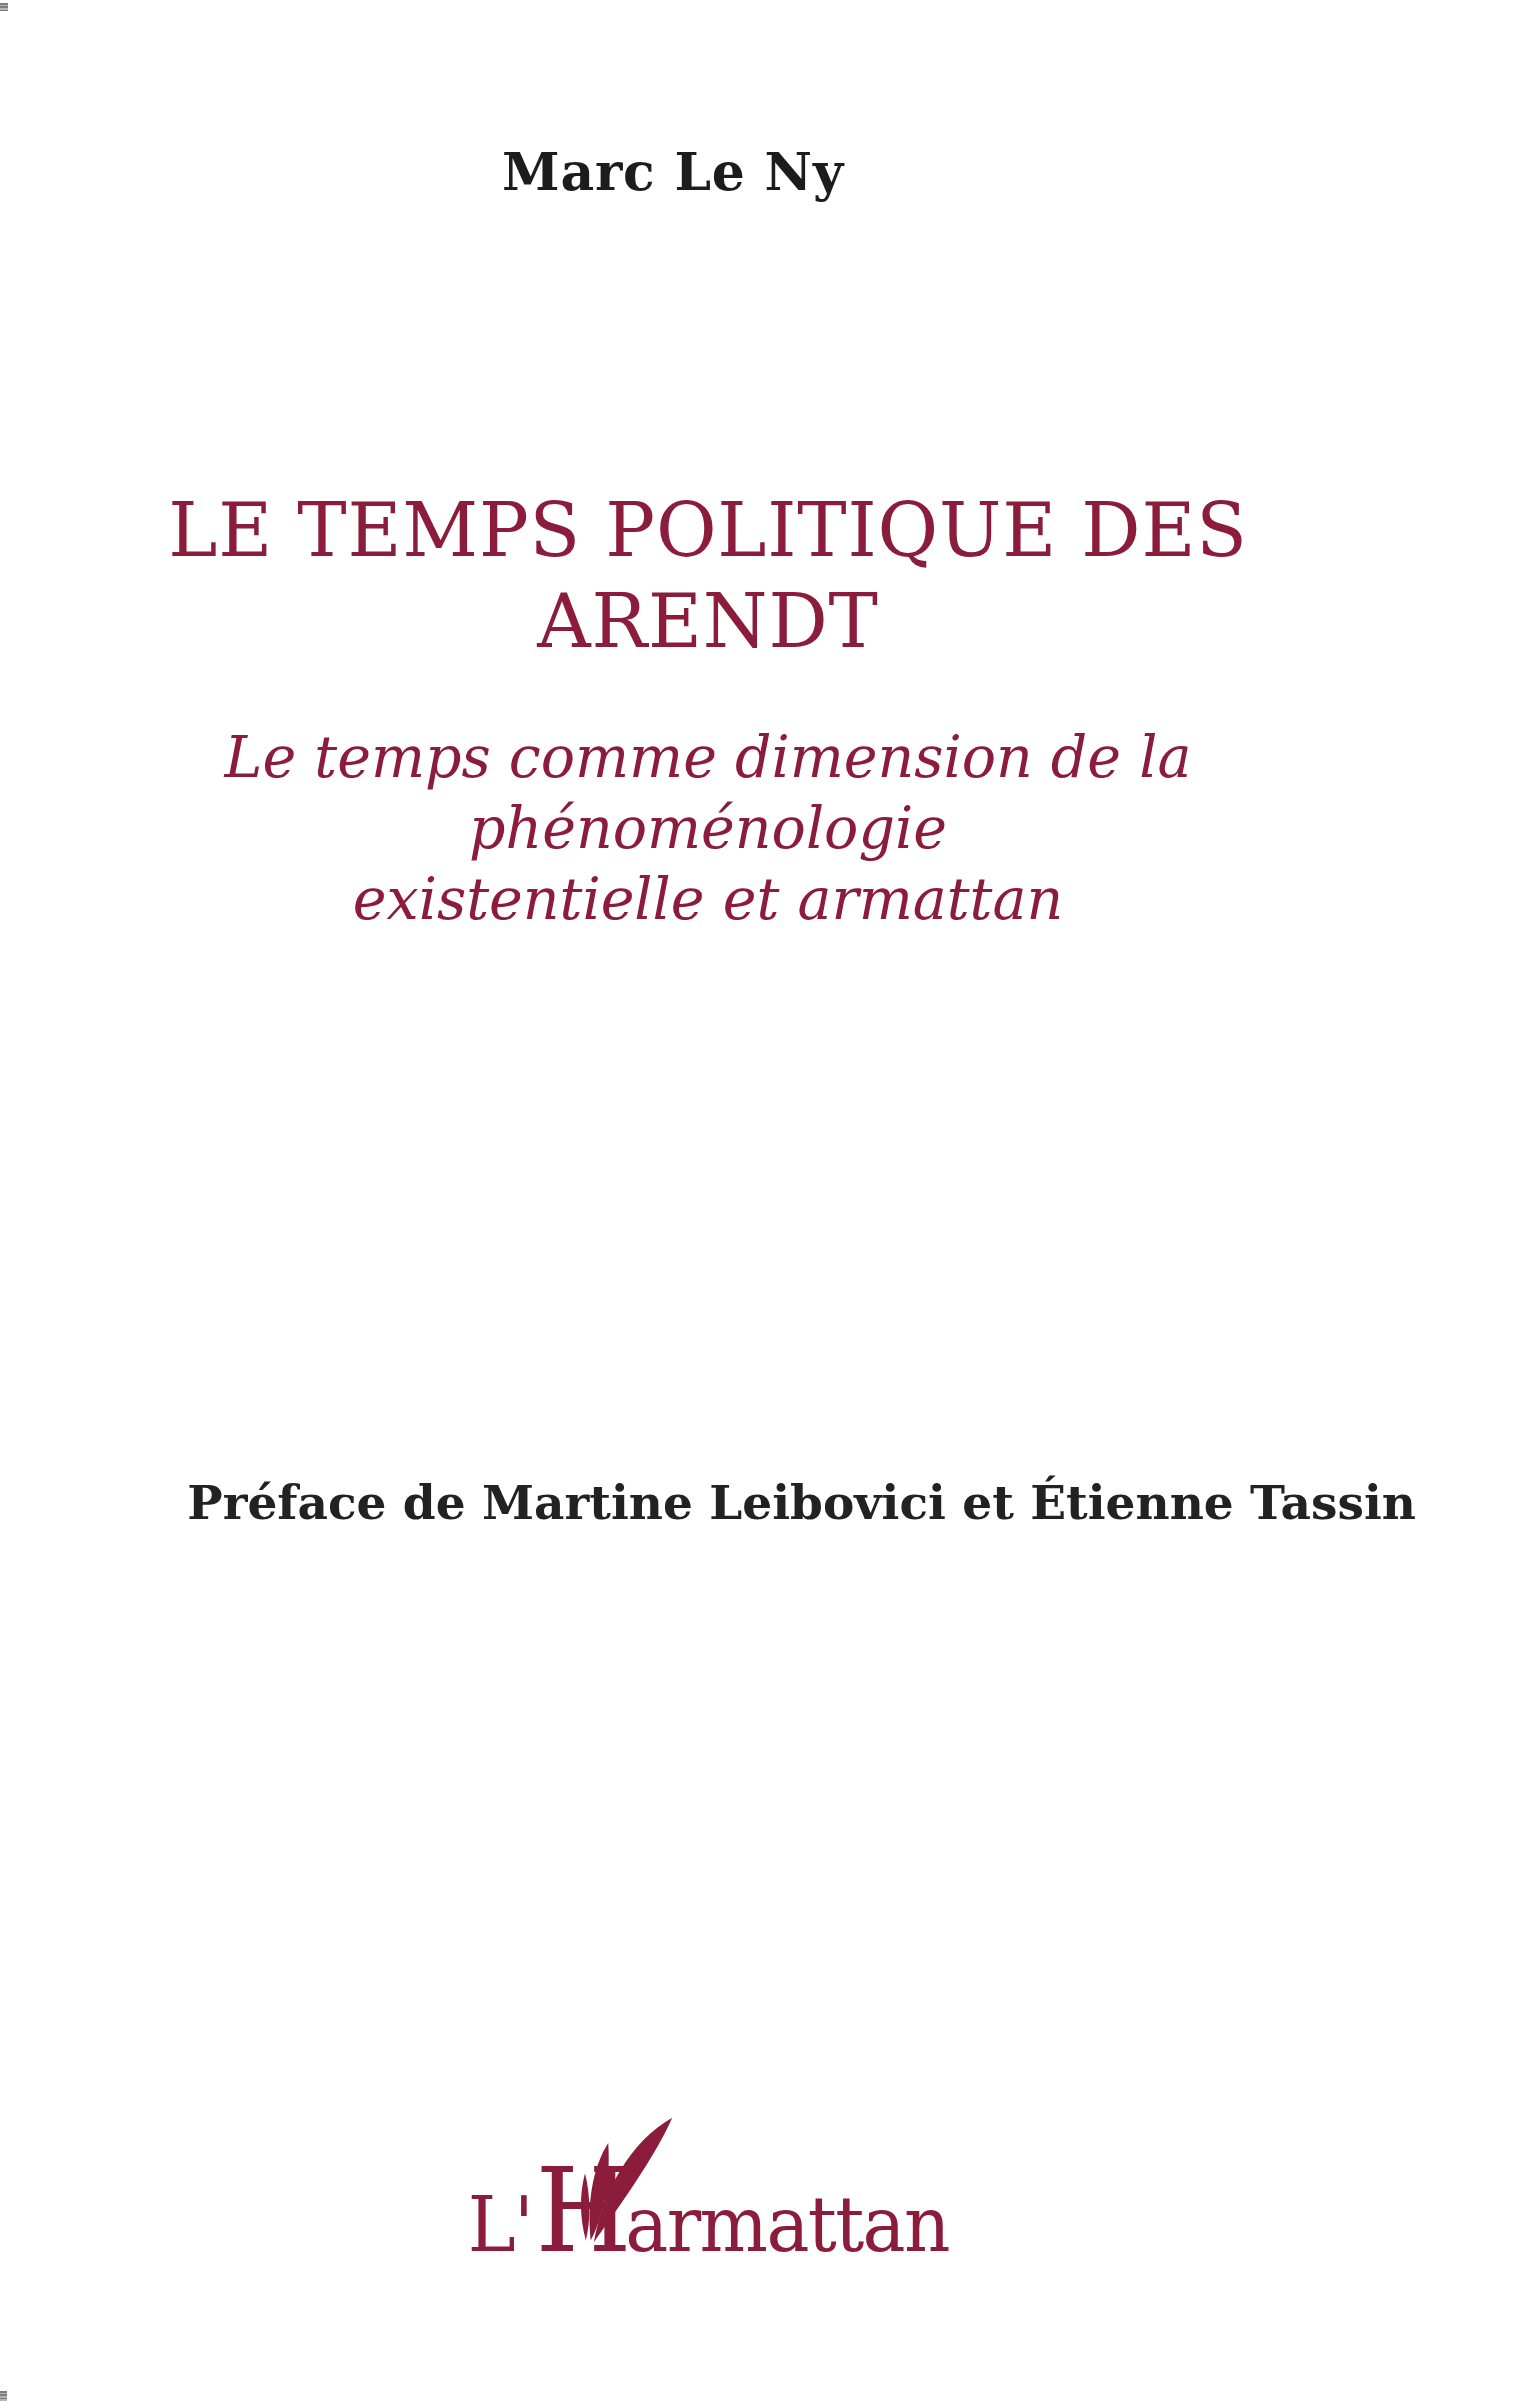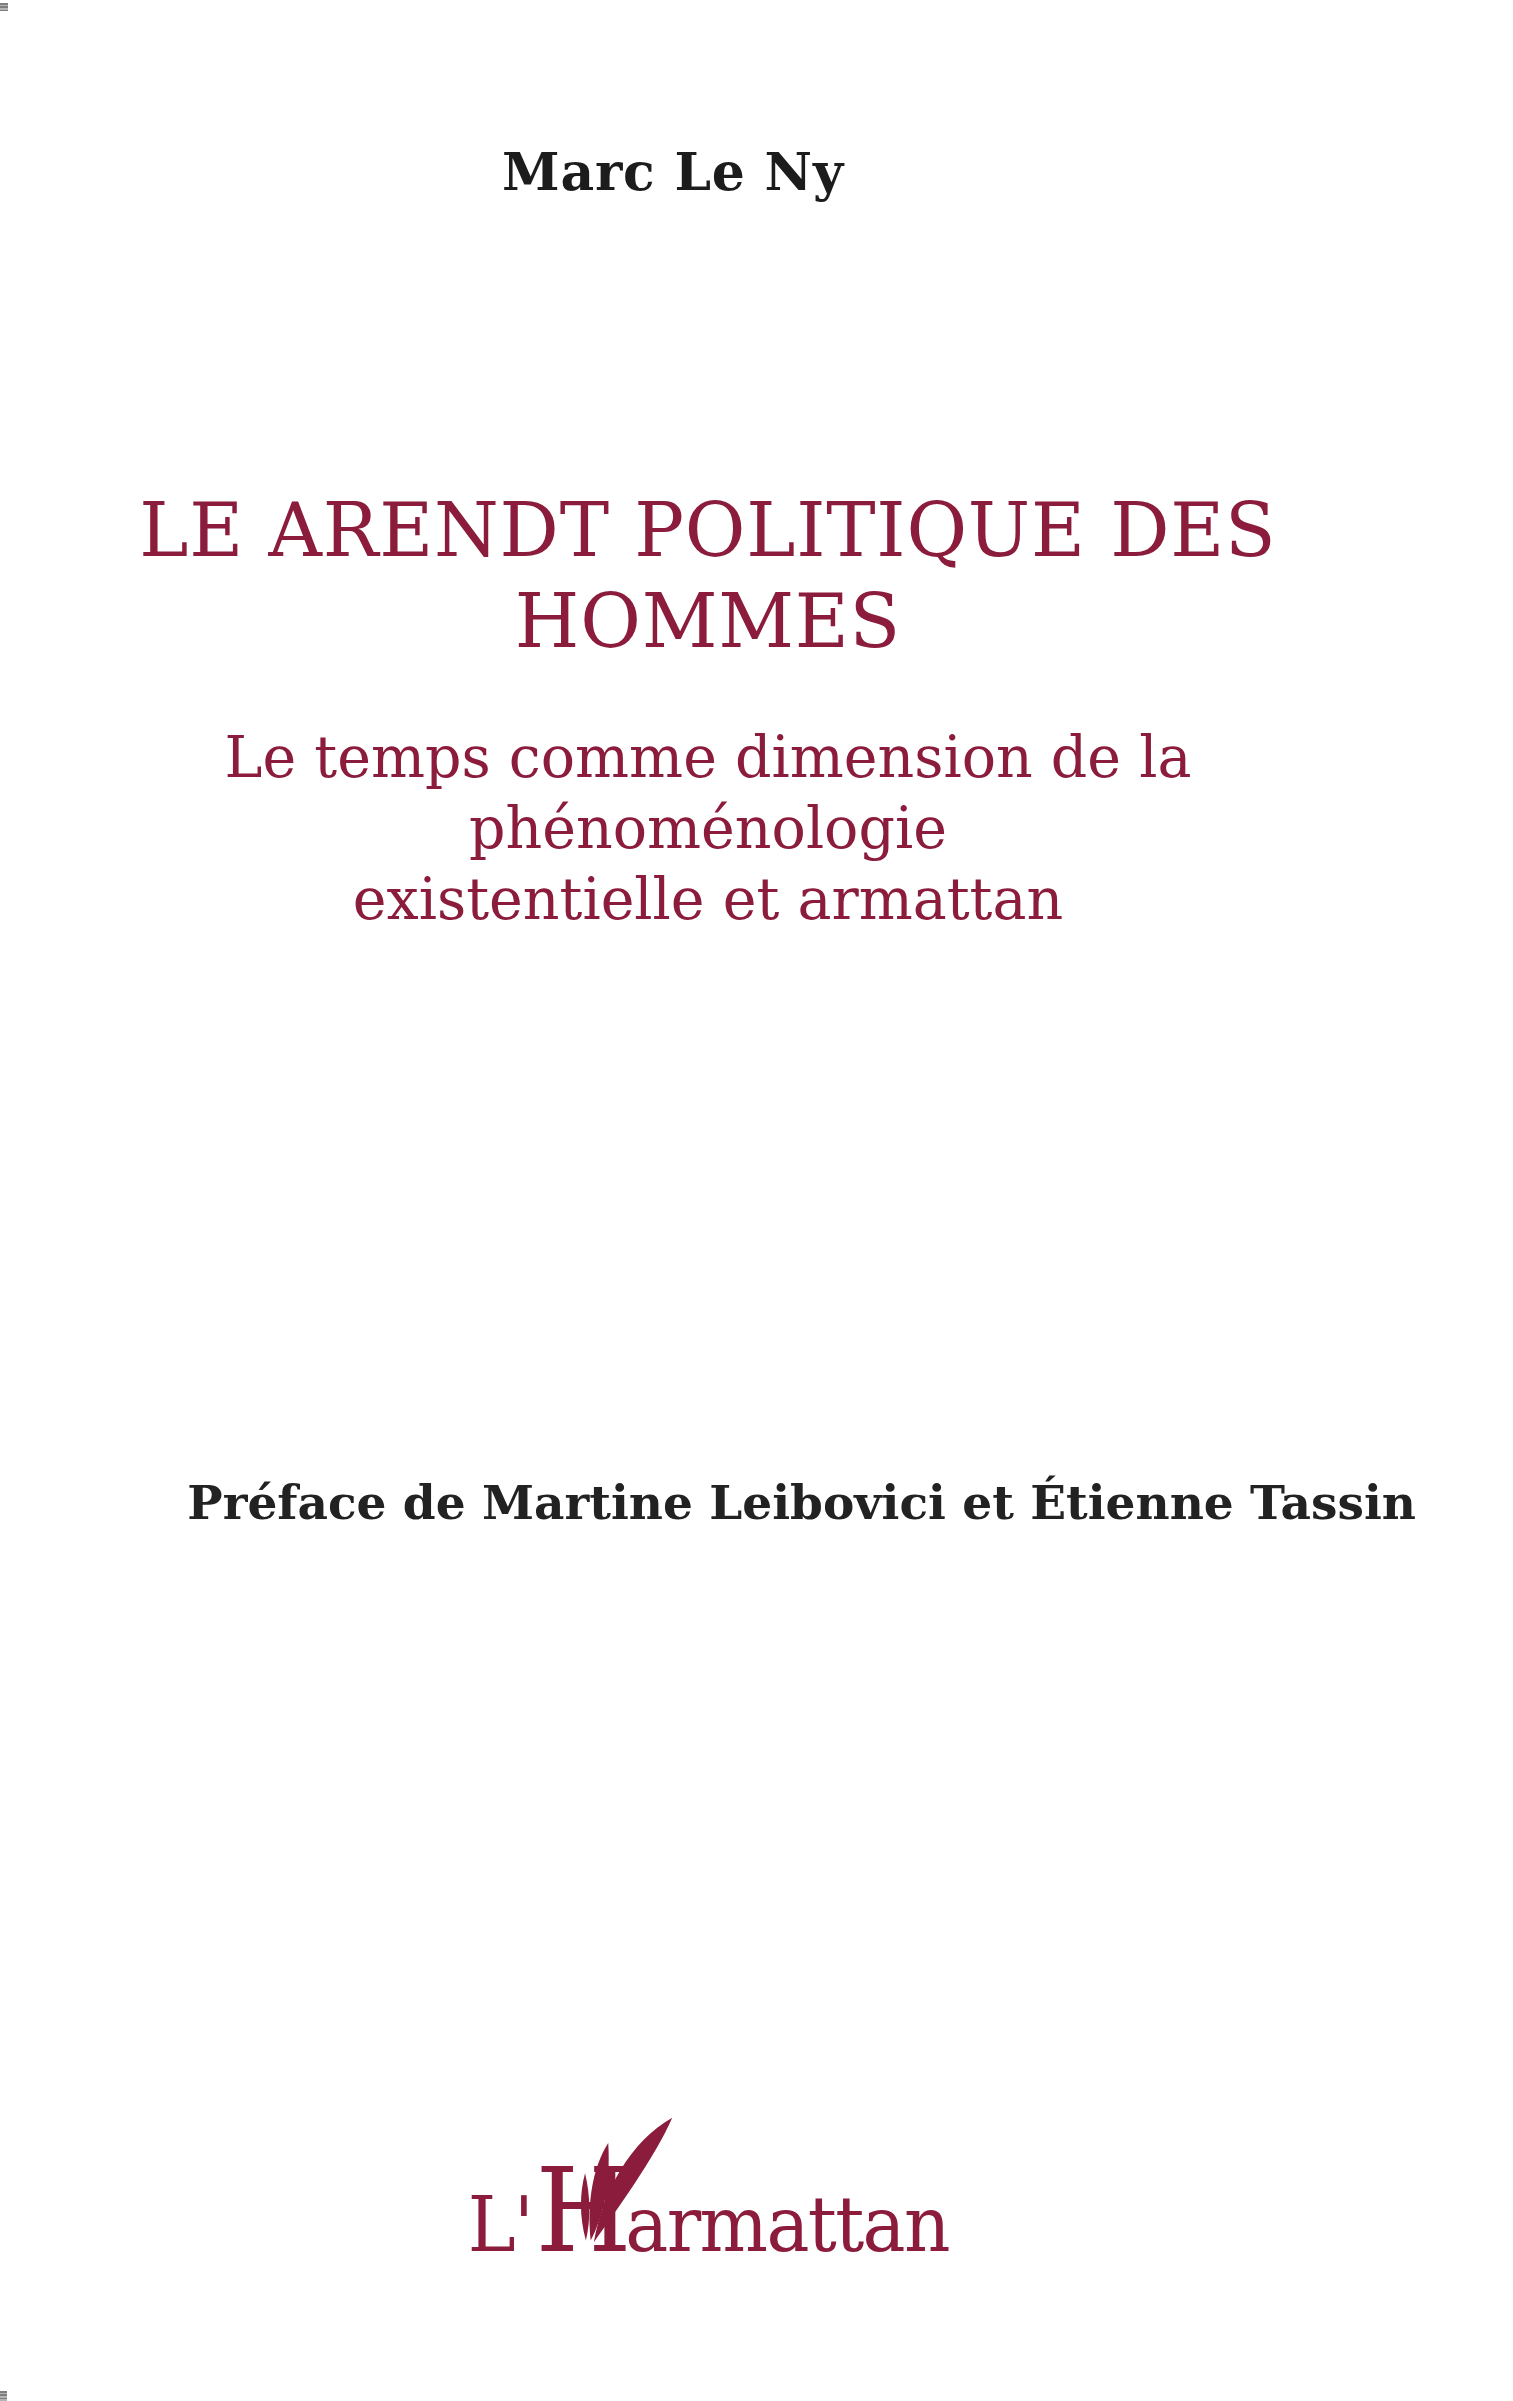--- a/index.html
+++ b/index.html
@@ -47,20 +47,21 @@
     color: #8b1c3b;
     letter-spacing: 0.8px;
   }
   .subtitle {
     position: absolute;
     top: 722px; left: 0; right: 0;
     text-align: center;
     font-size: 57px;
     line-height: 71px;
     color: #8b1c3b;
+    font-style: italic;
   }
   .preface {
     position: absolute;
     top: 1475px; left: 0; right: 0;
     text-align: right;
     font-size: 47px;
     font-weight: bold;
     color: #222222;
   }
 
@@ -103,21 +104,21 @@
   <div class="cropmark cm-tl"></div>
   <div class="cropmark cm-tr-v"></div>
   <div class="cropmark cm-tr-h"></div>
   <div class="cropmark cm-br-h"></div>
   <div class="cropmark cm-br-v"></div>
   <div class="cropmark cm-bl"></div>
 
   <div class="author">Marc Le Ny</div>
 
   <div class="title">
-    <div>LE ARENDT POLITIQUE DES HOMMES</div>
+    <div>LE TEMPS POLITIQUE DES ARENDT</div>
   </div>
 
   <div class="subtitle">
     <div>Le temps comme dimension de la phénoménologie</div>
     <div>existentielle et armattan</div>
   </div>
 
   <div class="preface">Préface de Martine Leibovici et Étienne Tassin</div>
 
   <div class="logo">

